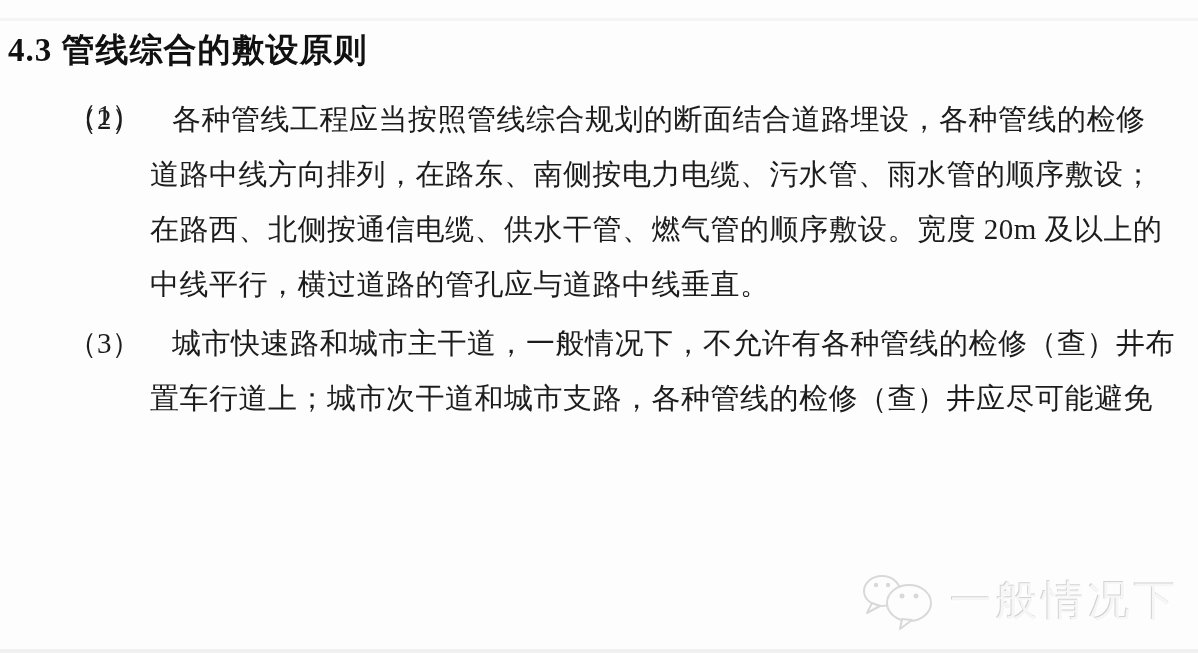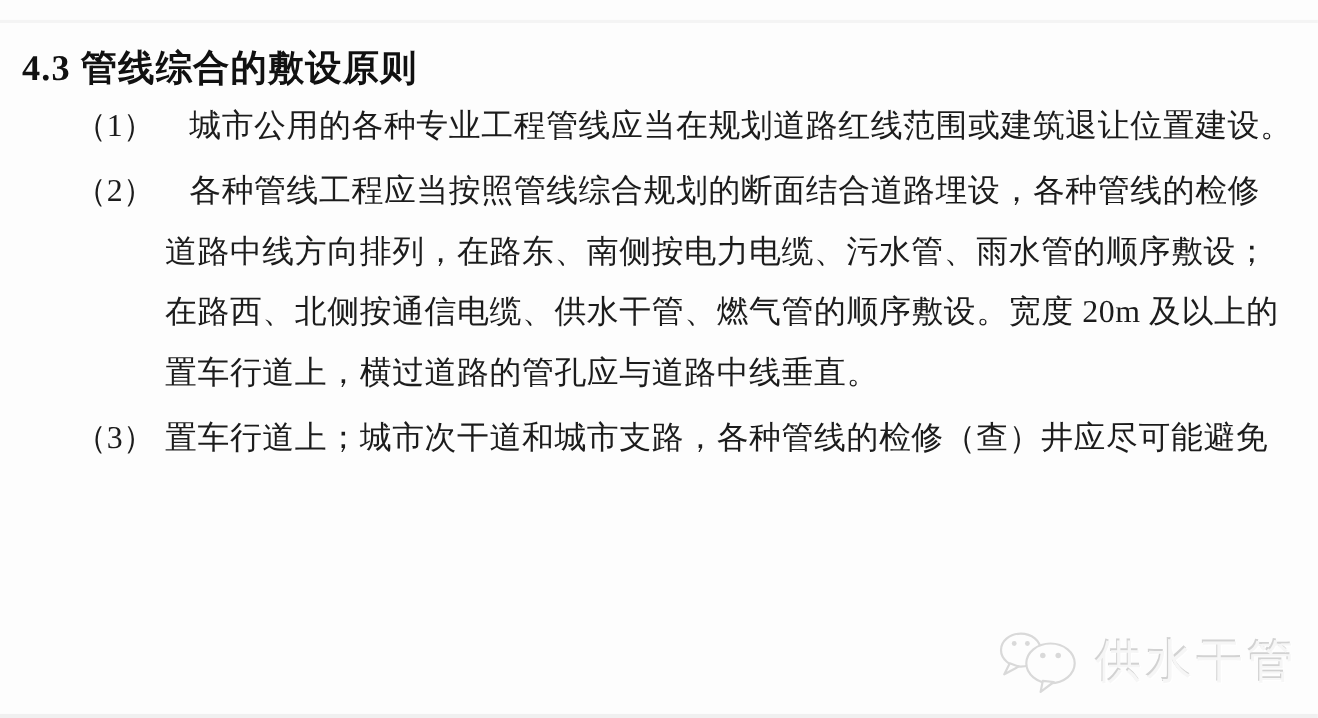--- a/index.html
+++ b/index.html
@@ -22,21 +22,21 @@
     background: rgba(0,0,0,0.035);
   }
   .scan-streak-bottom {
     position: absolute; left: 0; bottom: 0; width: 100%; height: 4px;
     background: rgba(0,0,0,0.05);
   }
   .heading {
     position: absolute;
     left: 8px;
     top: 28px;
-    margin: 12px;
+    margin: 0;
     font-size: 33px;
     font-weight: bold;
     letter-spacing: 1px;
     white-space: nowrap;
     color: #111;
   }
   .items {
     position: absolute;
     left: 0;
     top: 88px;
@@ -92,38 +92,36 @@
 
   <div class="scan-streak-top"></div>
   <div class="scan-streak-bottom"></div>
 
   <h1 class="heading">4.3 管线综合的敷设原则</h1>
 
   <div class="items">
 
     <div class="item">
       <span class="marker">（1）</span>
-      <div class="item-body">
-        <div class="line first">城市公用的各种专业工程管线应当在规划道路红线范围或建筑退让位置建设。</div>
-      </div>
     </div>
 
     <div class="item">
       <span class="marker">（2）</span>
       <div class="item-body">
         <div class="line first">各种管线工程应当按照管线综合规划的断面结合道路埋设，各种管线的检修</div>
         <div class="line">道路中线方向排列，在路东、南侧按电力电缆、污水管、雨水管的顺序敷设；</div>
         <div class="line">在路西、北侧按通信电缆、供水干管、燃气管的顺序敷设。宽度 20m 及以上的</div>
-        <div class="line">置车行道上，横过道路的管孔应与道路中线垂直。</div>
+        <div class="line">中线平行，横过道路的管孔应与道路中线垂直。</div>
       </div>
     </div>
 
     <div class="item">
       <span class="marker">（3）</span>
       <div class="item-body">
+        <div class="line first">城市快速路和城市主干道，一般情况下，不允许有各种管线的检修（查）井布</div>
         <div class="line">置车行道上；城市次干道和城市支路，各种管线的检修（查）井应尽可能避免</div>
       </div>
     </div>
 
   </div>
 
   <div class="watermark">
     <span class="wechat-icon">
       <svg width="84" height="64" viewBox="0 0 84 64">
         <g fill="#fdfdfd" stroke="#d9d9d9" stroke-width="2">
@@ -133,16 +131,16 @@
           <path d="M44 50 L42 60 L54 51 Z" stroke-linejoin="round"></path>
         </g>
         <g fill="#d9d9d9" stroke="none">
           <circle cx="18" cy="16" r="2.2"></circle>
           <circle cx="30" cy="16" r="2.2"></circle>
           <circle cx="44" cy="27" r="2.5"></circle>
           <circle cx="58" cy="27" r="2.5"></circle>
         </g>
       </svg>
     </span>
-    <span class="watermark-label">供水干管</span>
+    <span class="watermark-label">一般情况下</span>
   </div>
 
 </div>
 
 </body></html>

